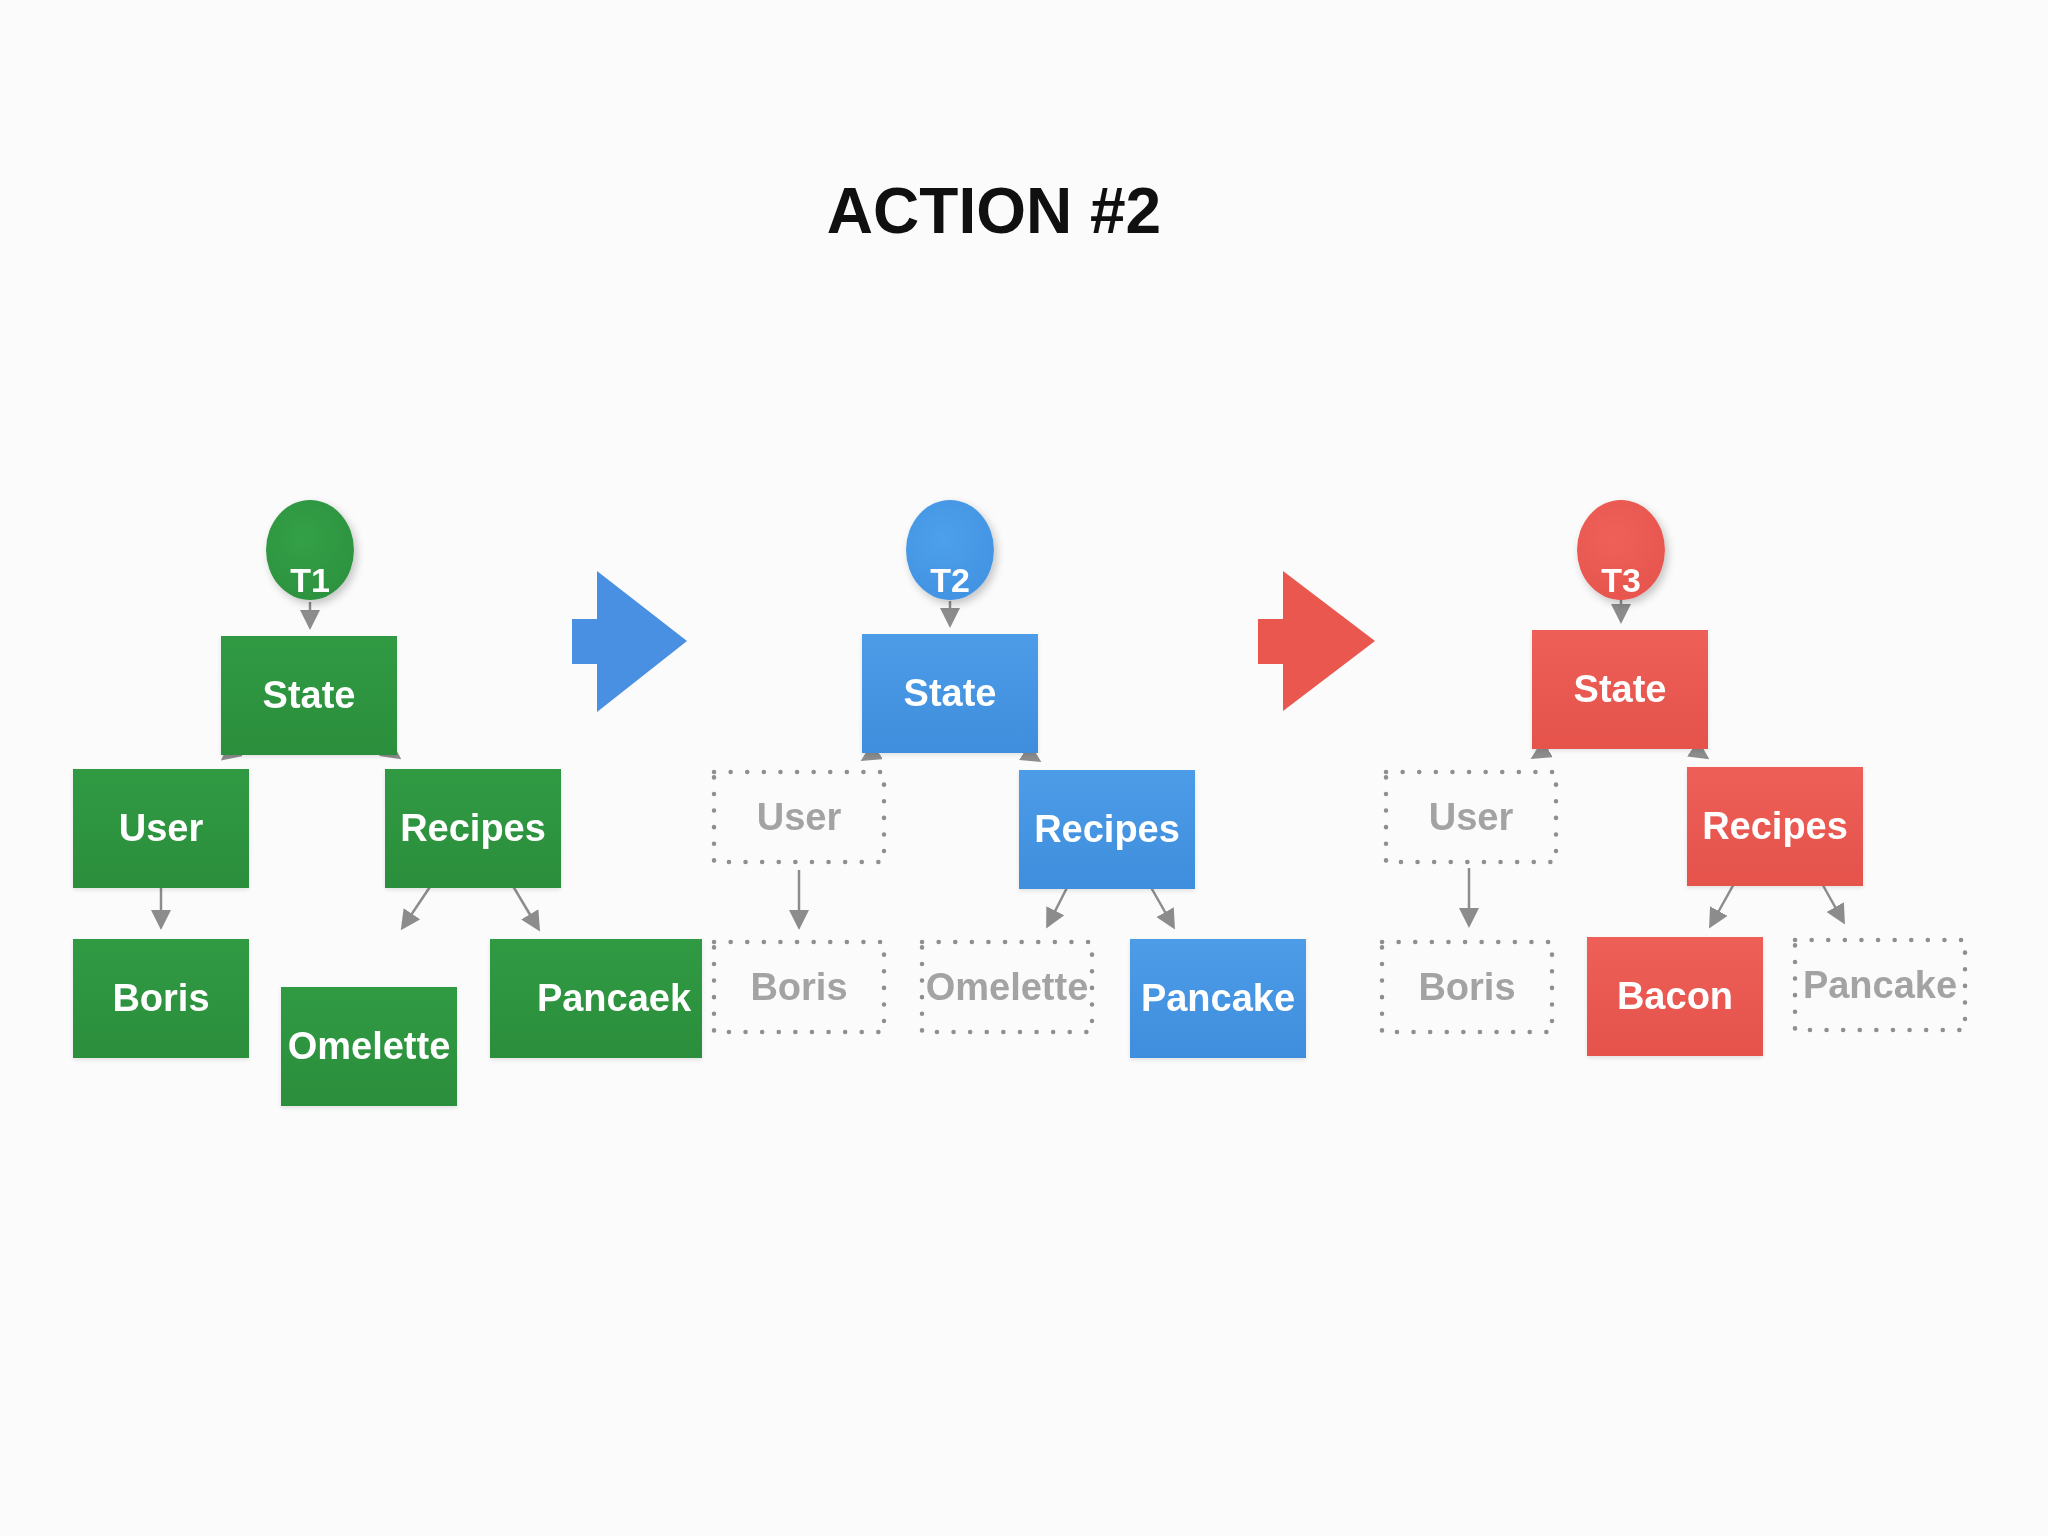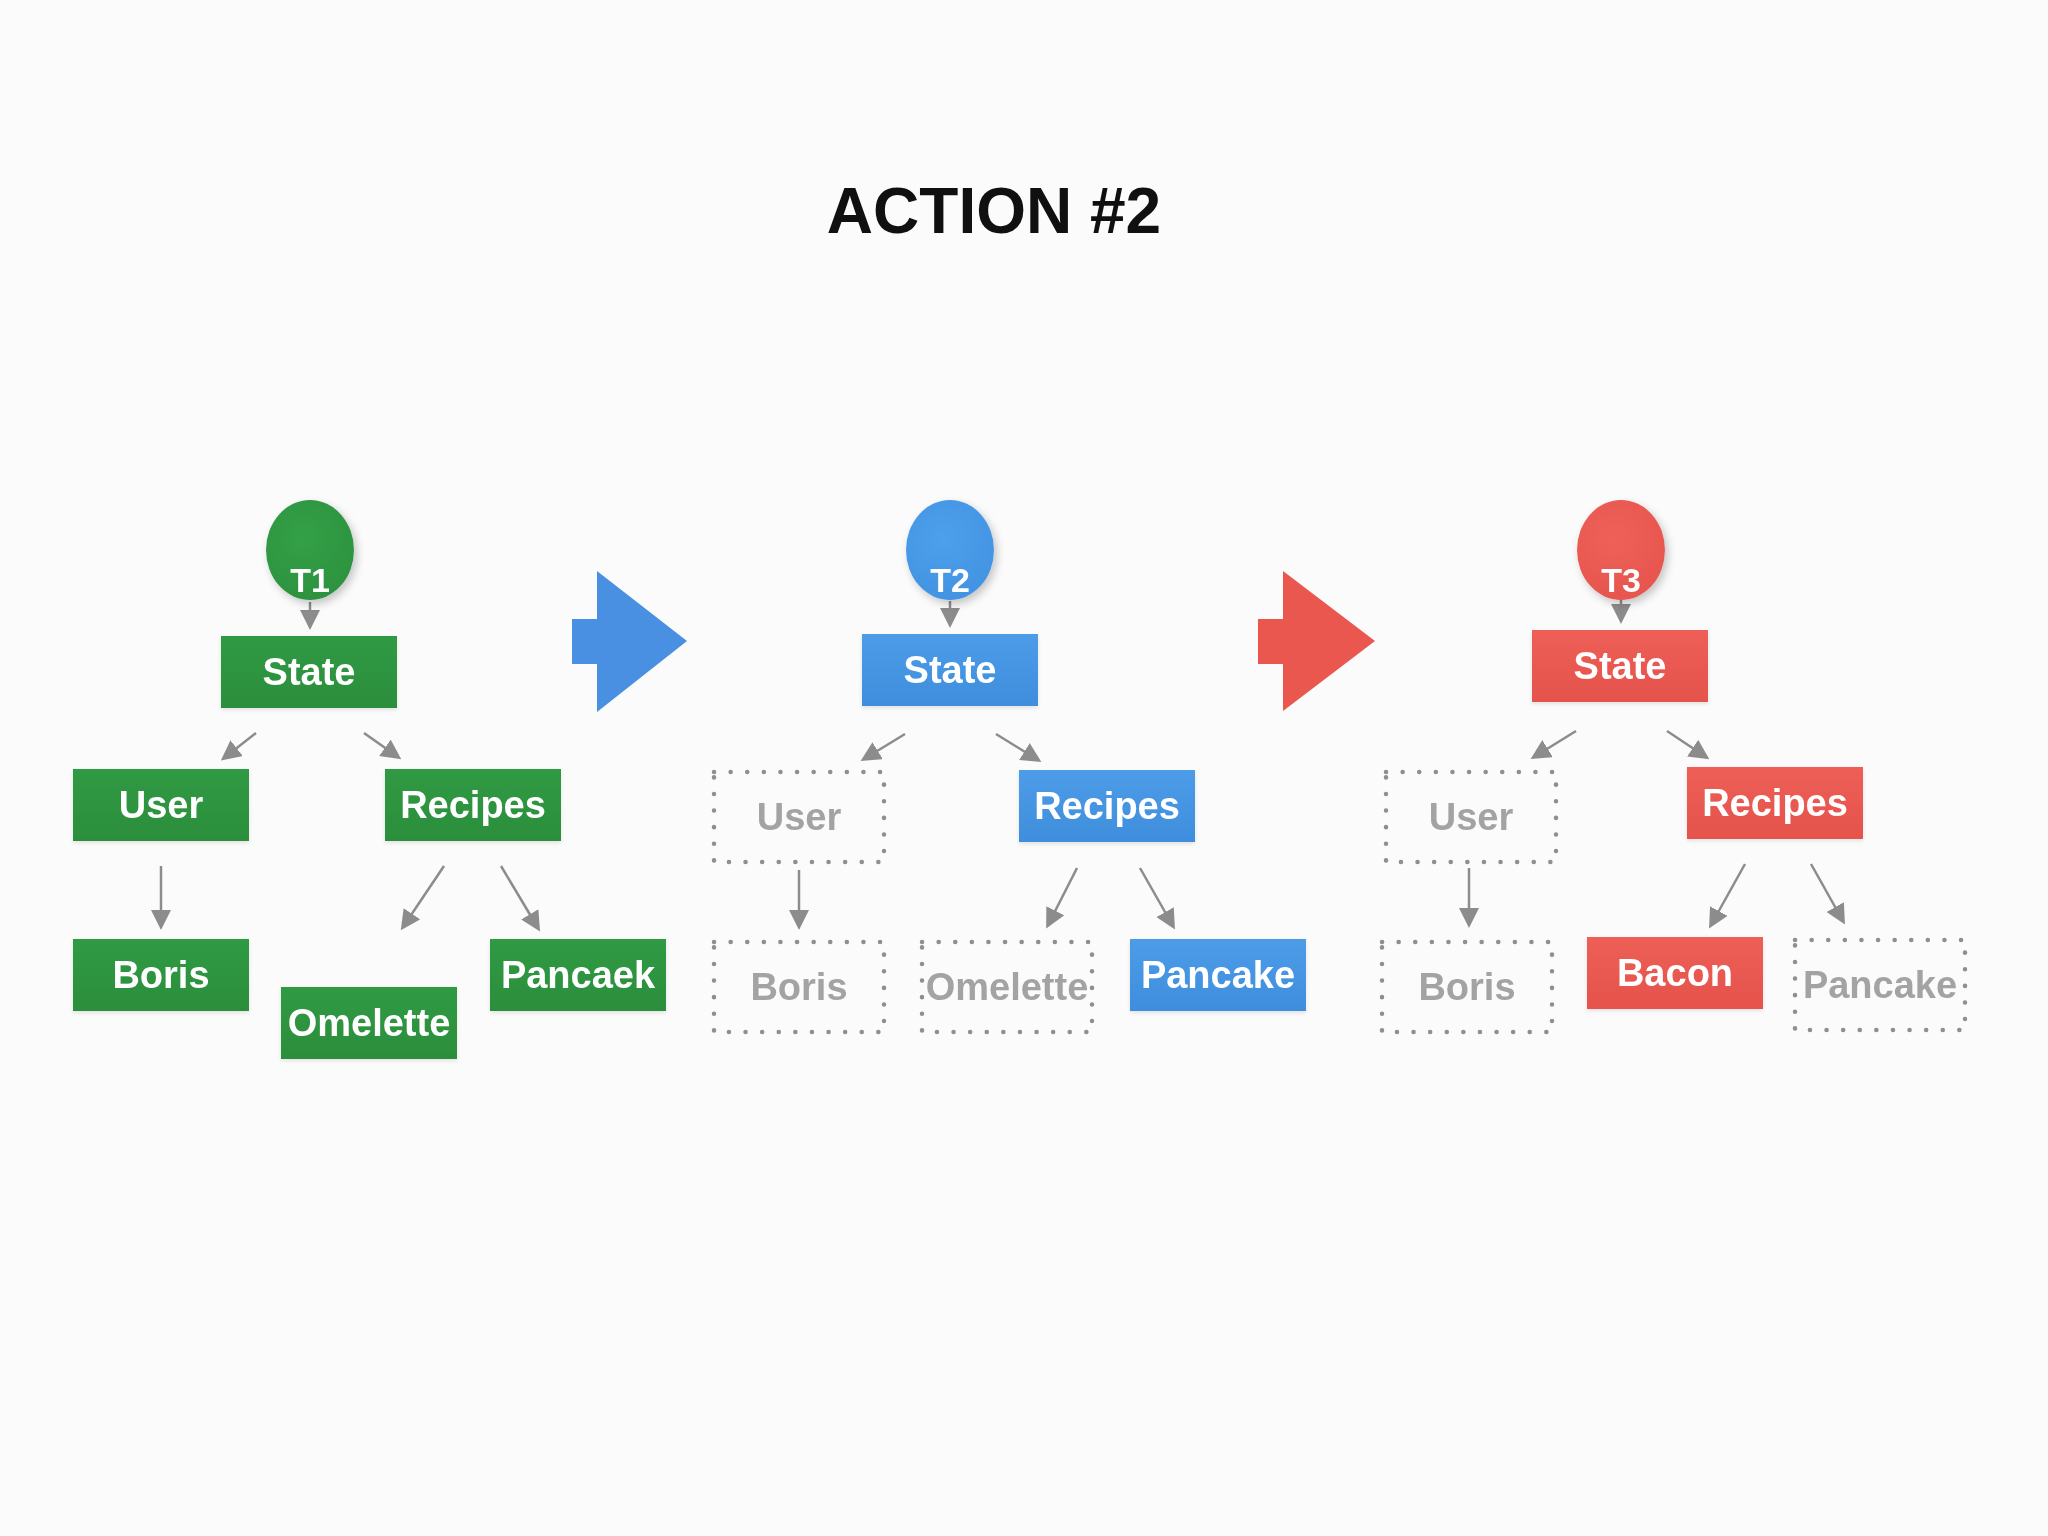--- a/index.html
+++ b/index.html
@@ -11,21 +11,21 @@
   }
   .stage{position:absolute;left:0;top:4px;width:2048px;height:1536px;}
   .title{
     position:absolute;left:824px;top:170px;width:340px;
     font-size:64px;font-weight:bold;letter-spacing:0px;
     color:#101010;text-align:center;white-space:nowrap;
   }
   .overlay{position:absolute;left:0;top:0;width:2048px;height:1536px;pointer-events:none;}
   
   .node{
-    position:absolute;width:176px;height:72px;
+    position:absolute;width:176px;height:119px;
     display:flex;align-items:center;justify-content:center;
     color:#ffffff;font-weight:bold;font-size:38px;
     box-shadow:0 2px 4px rgba(0,0,0,0.10);
   }
   .node.green{background:linear-gradient(#309a43,#2b8e3c);}
   .node.blue{background:linear-gradient(#4c9ce8,#3f8edd);}
   .node.red{background:linear-gradient(#ed5f57,#e5534b);}
   .node.ghost{
     width:180px;height:100px;background:transparent;box-shadow:none;
     color:#a3a3a3;
@@ -94,21 +94,21 @@
   </div>
   <div class="node green" style="left:385px;top:765px;">
     <span>Recipes</span>
   </div>
   <div class="node green" style="left:73px;top:935px;">
     <span>Boris</span>
   </div>
   <div class="node green" style="left:281px;top:935px;margin-top:48px;">
     <span>Omelette</span>
   </div>
-  <div class="node green" style="left:490px;top:935px;">
+  <div class="node green" style="left:490px;top:935px;padding-left:36px;">
     <span>Pancaek</span>
   </div>
 
   <div class="badge blue" style="left:906px;top:496px;">
     <span>T2</span>
   </div>
   <div class="node blue" style="left:862px;top:630px;">
     <span>State</span>
   </div>
   <div class="node ghost" style="left:709px;top:763px;">

